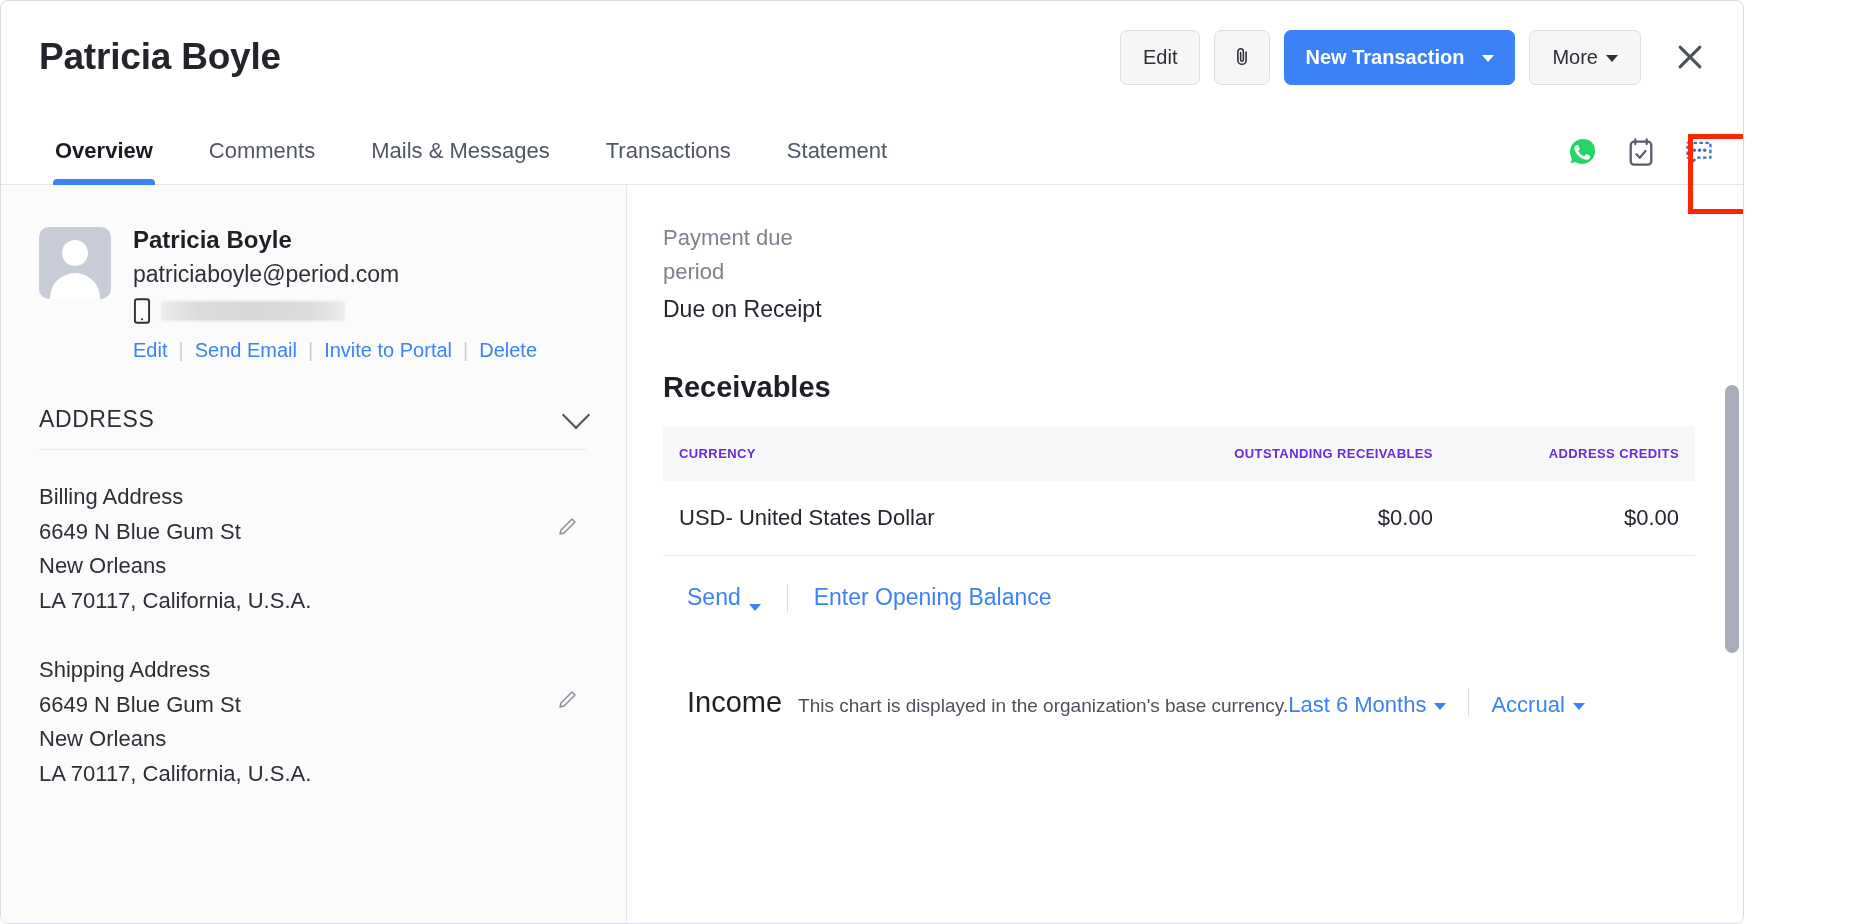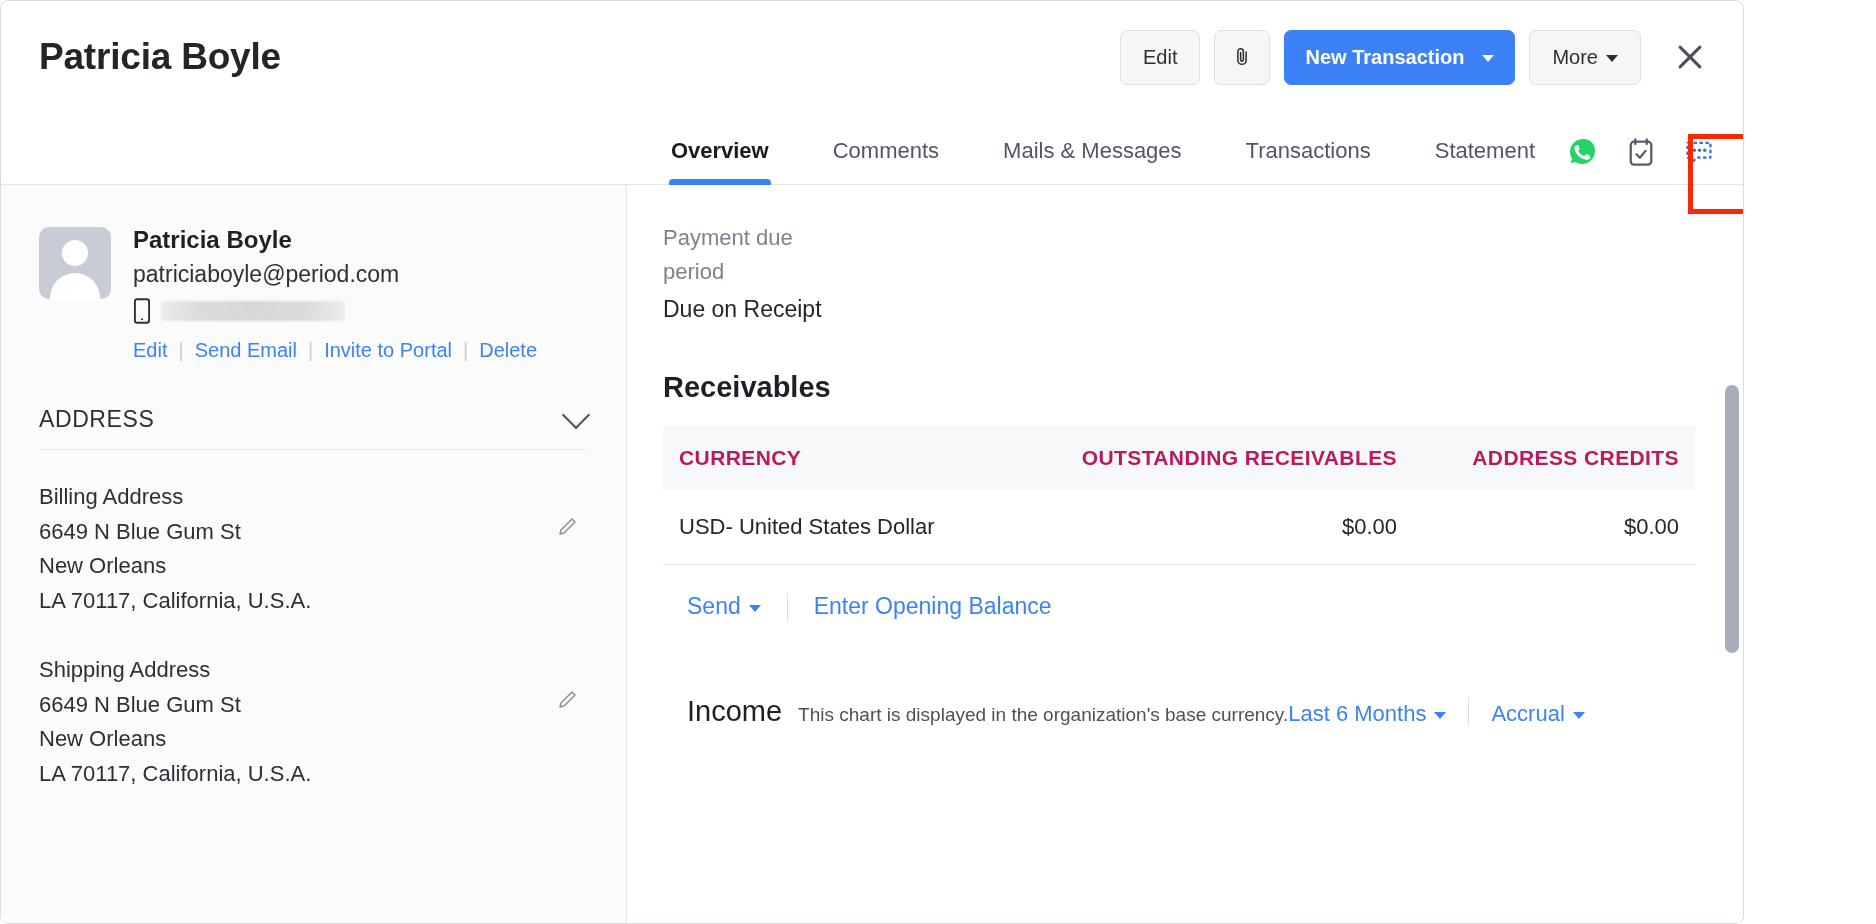--- a/index.html
+++ b/index.html
@@ -74,21 +74,21 @@
 
   
   .tabbar {
     position: relative;
     height: 72px;
     display: flex;
     align-items: flex-end;
     padding: 0 24px 0 26px;
     border-bottom: 1px solid #e4e6ea;
   }
-  .tabs { display: flex; align-items: flex-end; gap: 8px; flex: 1; height: 100%; justify-content: flex-end; }
+  .tabs { display: flex; align-items: flex-end; gap: 0; flex: 1; height: 100%; }
   .tab {
     position: relative;
     font-size: 22px;
     color: #515665;
     padding: 0 28px 20px 28px;
     cursor: pointer;
     white-space: nowrap;
   }
   .tab.active { color: #181b20; font-weight: 700; }
   .tab.active::after {
@@ -201,38 +201,38 @@
   .due-label { font-size: 22px; color: #7c828e; line-height: 1.56; max-width: 150px; }
   .due-value { font-size: 23px; color: #22252b; margin-top: 6px; }
 
   .receivables-title {
     font-size: 29px; font-weight: 700; color: #1d2026;
     margin-top: 48px;
   }
   .rtable { width: 100%; margin-top: 22px; border-collapse: collapse; }
   .rtable thead th {
     background: #f7f8f9;
-    font-size: 21px; font-weight: 700; color: #be185d;
+    font-size: 13px; font-weight: 700; color: #6d28d9;
     letter-spacing: 0.4px;
     padding: 20px 16px;
     text-align: right;
     white-space: nowrap;
   }
   .rtable thead th:first-child { text-align: left; padding-left: 16px; }
   .rtable tbody td {
     font-size: 22px; color: #23262c;
     padding: 24px 16px;
     text-align: right;
     border-bottom: 1px solid #e7e9ec;
     white-space: nowrap;
   }
   .rtable tbody td:first-child { text-align: left; }
 
   .rlinks { display: flex; align-items: center; margin-top: 28px; padding-left: 24px; font-size: 23px; }
-  .rlinks a { color: #3c82f6; text-decoration: none; cursor: pointer; display: inline-flex; align-items: center; }
+  .rlinks a { color: #3c82f6; text-decoration: none; cursor: pointer; display: inline-flex; align-items: flex-end; }
   .rlinks .sep { width: 1px; height: 28px; background: #d9dce1; margin: 0 26px; }
 
   .income-row { display: flex; align-items: baseline; margin-top: 74px; padding-left: 24px; }
   .income-title { font-size: 29px; color: #1d2026; margin-right: 16px; }
   .income-note { font-size: 19px; color: #4c515b; }
   .income-sel { font-size: 22px; color: #3c82f6; cursor: pointer; display: inline-flex; align-items: center; text-decoration: none; }
   .income-div { width: 1px; height: 28px; background: #d9dce1; margin: 0 22px; align-self: center; }
 
   
   .scrollbar-track {

